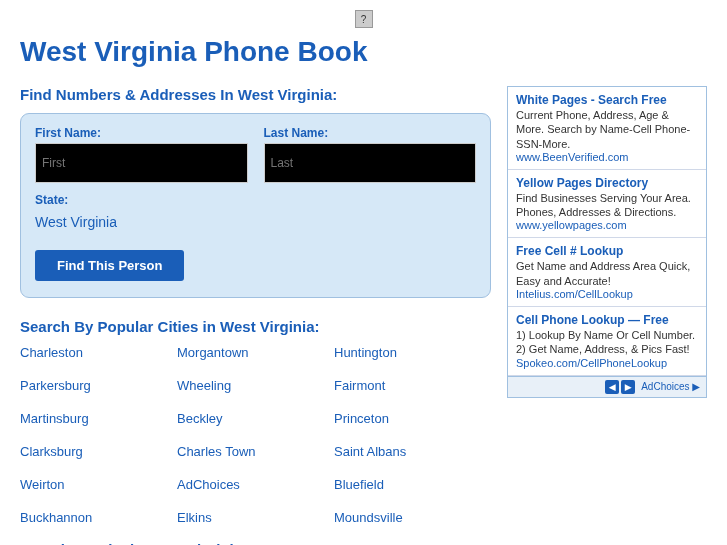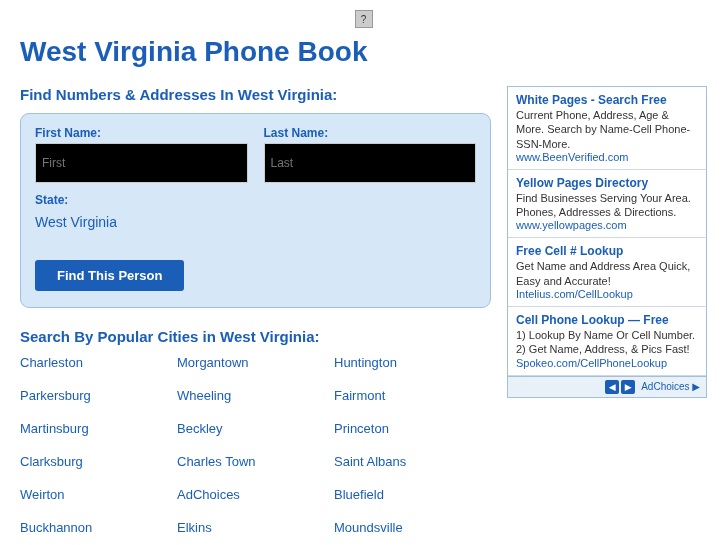--- a/index.html
+++ b/index.html
@@ -89,21 +89,21 @@
     }
     .find-btn {
       background: #1a5eb8;
       color: #fff;
       border: none;
       padding: 8px 22px;
       font-size: 13px;
       font-weight: bold;
       cursor: pointer;
       border-radius: 3px;
-      margin-top: 16px;
+      margin-top: 6px;
     }
     .cities-grid {
       display: flex;
       gap: 0;
       margin-bottom: 6px;
     }
     .cities-col {
       flex: 1;
       display: flex;
       flex-direction: column;

